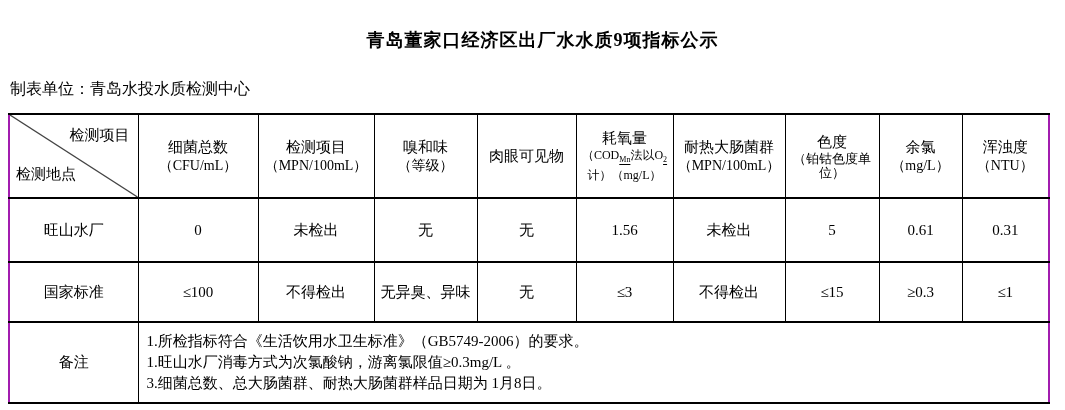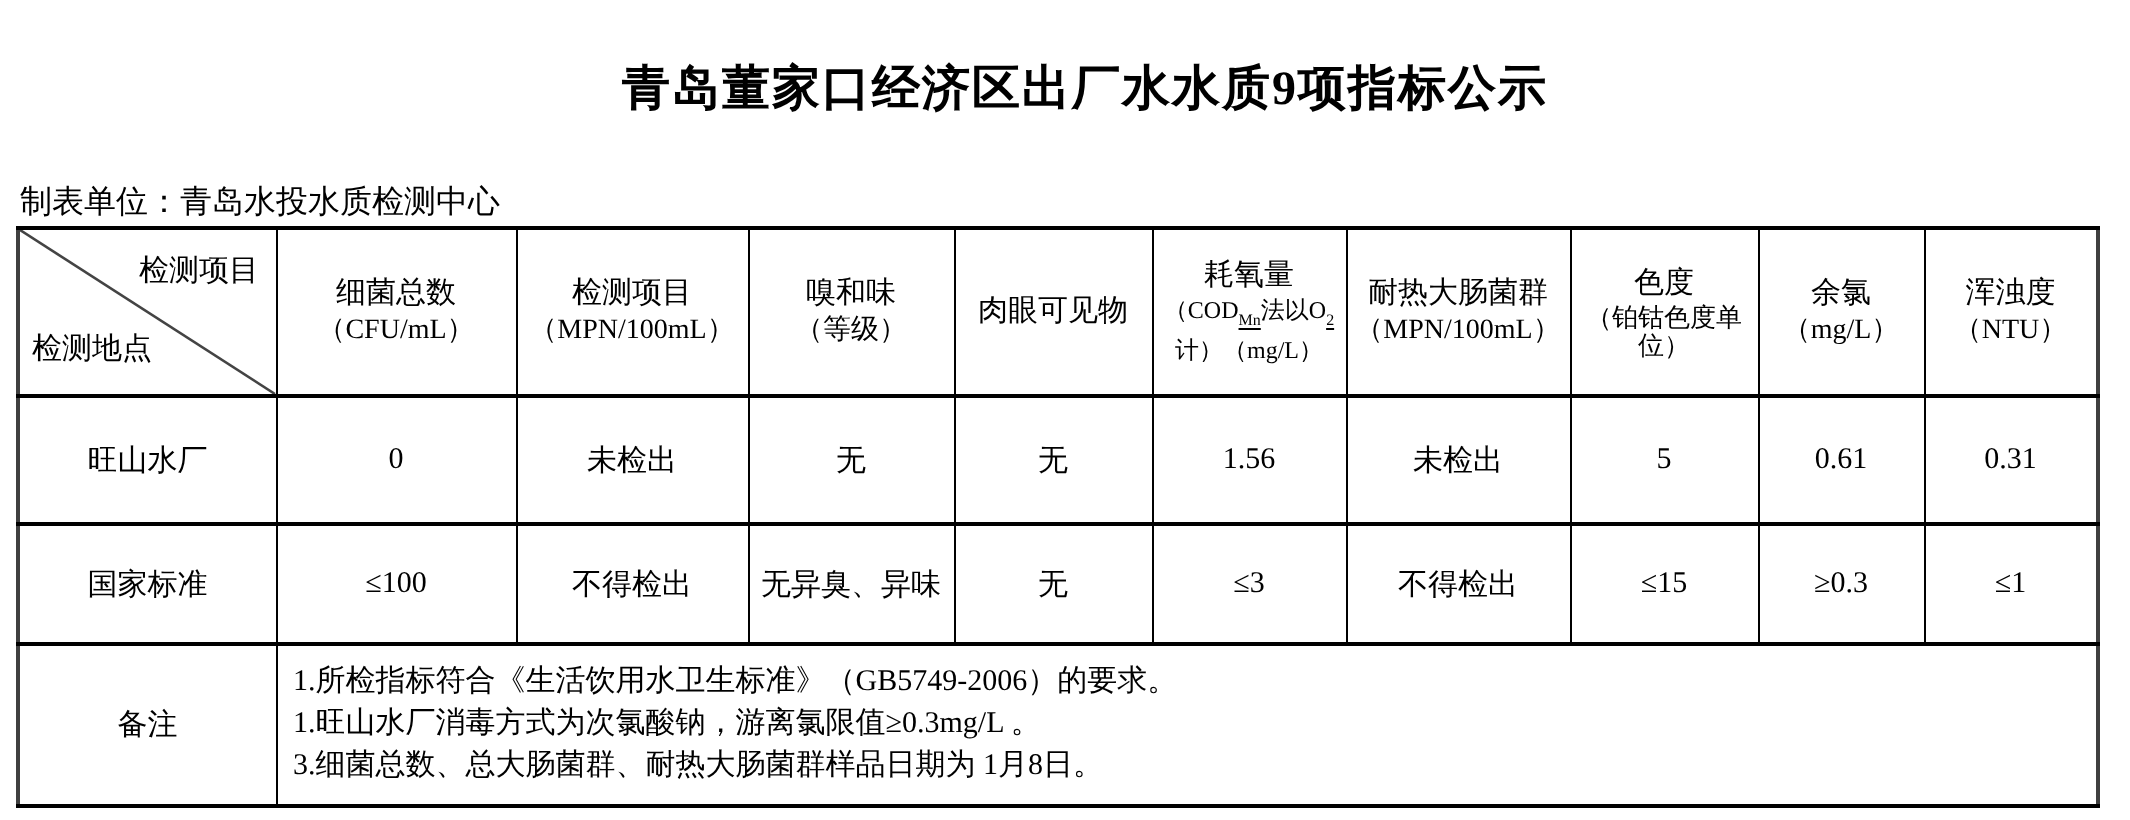--- a/index.html
+++ b/index.html
@@ -8,33 +8,33 @@
     position:relative;
     width:1065px; height:410px;
     background:#fff;
     color:#000;
     font-family:"Liberation Serif","DejaVu Serif",serif;
     overflow:hidden;
   }
   .title {
     position:absolute; top:28px; left:0; right:0;
     text-align:center;
-    font-size:24px; font-weight:bold;
+    font-size:18px; font-weight:bold;
     letter-spacing:1px;
     margin-left:20px;
   }
-  .meta-producer { position:absolute; top:91px; left:10px; font-size:16px; }
+  .meta-producer { position:absolute; top:79px; left:10px; font-size:16px; }
   .meta-date     { position:absolute; top:79px; left:710px; font-size:16px; }
 
   table.report {
     position:absolute; top:113px; left:8px;
     width:1040px; height:275px;
     border-collapse:collapse;
     table-layout:fixed;
-    border:2px solid #404040;
+    border:2px solid #a21caf;
   }
   .report th, .report td {
     border:1px solid #000;
     border-top-width:2px; border-bottom-width:2px;
     text-align:center; vertical-align:middle;
     font-weight:normal;
     font-size:15px;
     padding:0;
     overflow:hidden;
   }

